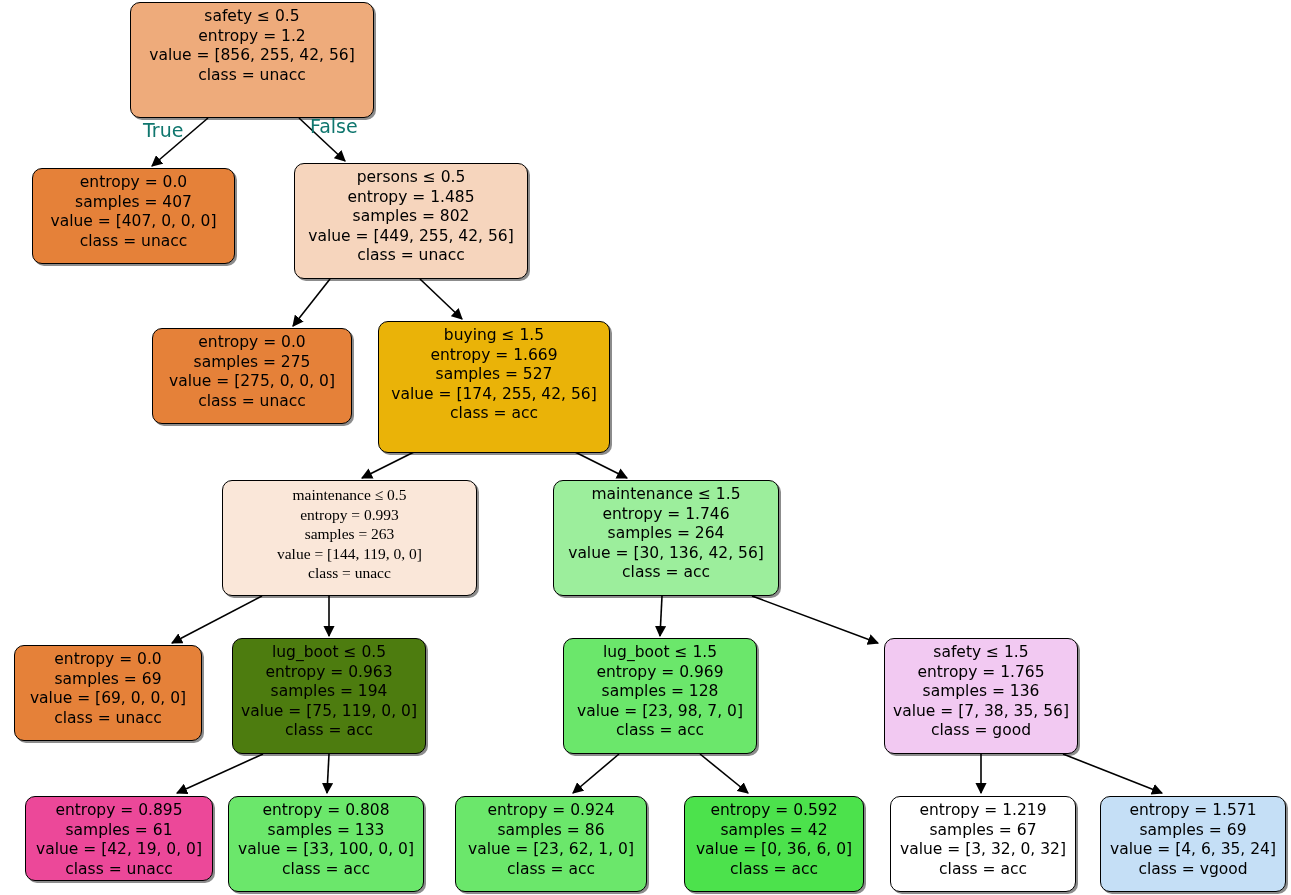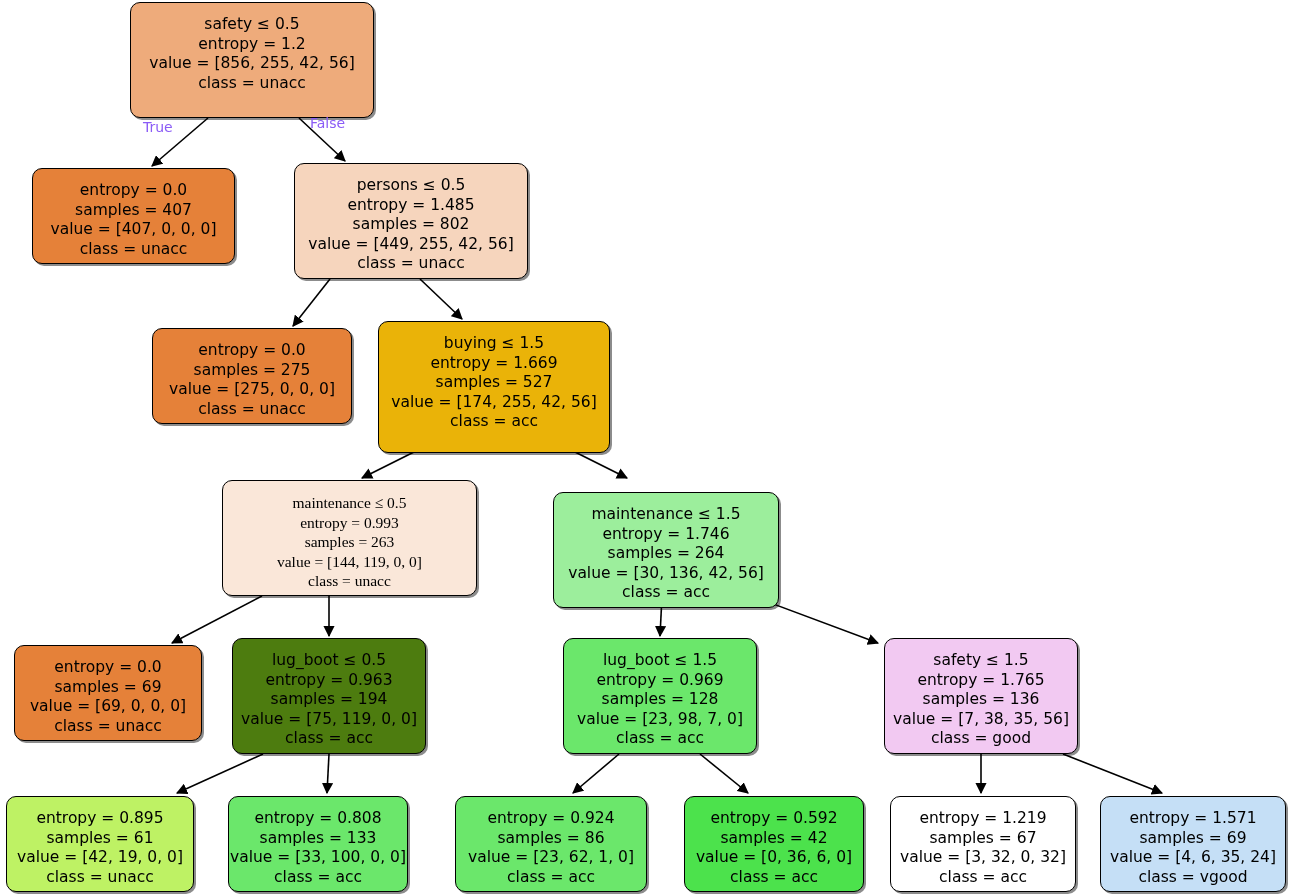--- a/index.html
+++ b/index.html
@@ -14,30 +14,30 @@
   .node{
     position:absolute;
     box-sizing:border-box;
     border:1px solid #000000;
     border-radius:10px;
     background:#ffffff;
     text-align:center;
     color:#000000;
     font-size:15.5px;
     line-height:19.6px;
-    padding-top:12px;
+    padding-top:4px;
     box-shadow:2px 2px 0 rgba(0,0,0,0.45);
     white-space:nowrap;
     z-index:2;
   }
   .node .ln{display:block;}
   .edgelabel{
     position:absolute;
-    font-size:14px;
-    color:#8b5cf6;
+    font-size:19px;
+    color:#0f766e;
     z-index:3;
     white-space:nowrap;
   }
 </style>
 </head>
 <body>
 
 <div id="tree">
   <svg class="edges" viewBox="0 0 1291 895" xmlns="http://www.w3.org/2000/svg">
     <defs>
@@ -97,21 +97,21 @@
         <span class="ln">value = [174, 255, 42, 56]</span>
         <span class="ln">class = acc</span>
       </div>
       <div class="node" style="left: 222px; top: 480px; width: 255px; height: 116px; background: rgb(250, 231, 217); font-family: Liberation Serif, serif;">
         <span class="ln">maintenance ≤ 0.5</span>
         <span class="ln">entropy = 0.993</span>
         <span class="ln">samples = 263</span>
         <span class="ln">value = [144, 119, 0, 0]</span>
         <span class="ln">class = unacc</span>
       </div>
-      <div class="node" style="left: 553px; top: 480px; width: 226px; height: 116px; background: rgb(156, 238, 156); margin-top: 12px;">
+      <div class="node" style="left: 553px; top: 480px; width: 226px; height: 116px; background: rgb(156, 238, 156);">
         <span class="ln">maintenance ≤ 1.5</span>
         <span class="ln">entropy = 1.746</span>
         <span class="ln">samples = 264</span>
         <span class="ln">value = [30, 136, 42, 56]</span>
         <span class="ln">class = acc</span>
       </div>
       <div class="node" style="left: 14px; top: 645px; width: 188px; height: 96px; background: rgb(229, 129, 57);">
         <span class="ln">entropy = 0.0</span>
         <span class="ln">samples = 69</span>
         <span class="ln">value = [69, 0, 0, 0]</span>
@@ -131,27 +131,27 @@
         <span class="ln">value = [23, 98, 7, 0]</span>
         <span class="ln">class = acc</span>
       </div>
       <div class="node" style="left: 884px; top: 638px; width: 194px; height: 116px; background: rgb(242, 201, 242);">
         <span class="ln">safety ≤ 1.5</span>
         <span class="ln">entropy = 1.765</span>
         <span class="ln">samples = 136</span>
         <span class="ln">value = [7, 38, 35, 56]</span>
         <span class="ln">class = good</span>
       </div>
-      <div class="node" style="left: 6px; top: 796px; width: 188px; height: 96px; background: #bef264;">
+      <div class="node" style="left: 25px; top: 796px; width: 188px; height: 85px; background: #ec4899;">
         <span class="ln">entropy = 0.895</span>
         <span class="ln">samples = 61</span>
         <span class="ln">value = [42, 19, 0, 0]</span>
         <span class="ln">class = unacc</span>
       </div>
-      <div class="node" style="left: 228px; top: 796px; width: 180px; height: 96px; background: rgb(107, 231, 107);">
+      <div class="node" style="left: 228px; top: 796px; width: 196px; height: 96px; background: rgb(107, 231, 107);">
         <span class="ln">entropy = 0.808</span>
         <span class="ln">samples = 133</span>
         <span class="ln">value = [33, 100, 0, 0]</span>
         <span class="ln">class = acc</span>
       </div>
       <div class="node" style="left: 455px; top: 796px; width: 192px; height: 96px; background: rgb(107, 231, 107);">
         <span class="ln">entropy = 0.924</span>
         <span class="ln">samples = 86</span>
         <span class="ln">value = [23, 62, 1, 0]</span>
         <span class="ln">class = acc</span>

